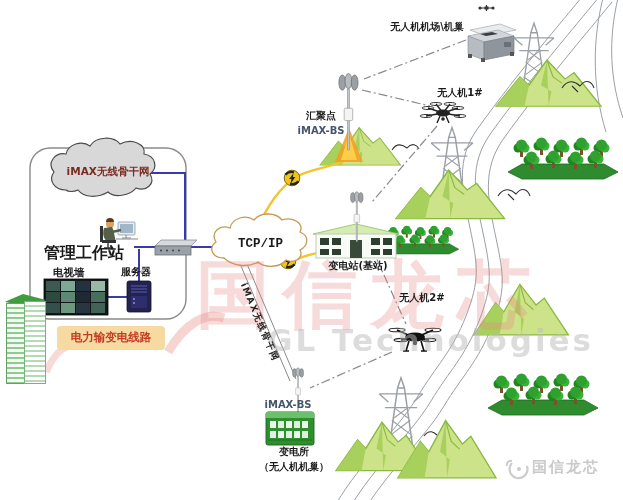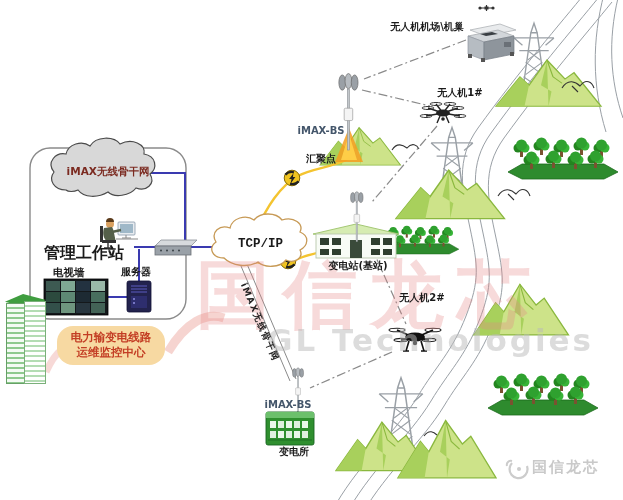--- a/index.html
+++ b/index.html
@@ -3,21 +3,21 @@
 <meta charset="utf-8">
 <style>
   html,body{margin:0;padding:0;background:#fff;}
   #stage{position:relative;width:623px;height:500px;background:#fff;overflow:hidden;
          font-family:"DejaVu Sans","Liberation Sans",sans-serif;}
   #scene{position:absolute;left:0;top:0;}
   .lbl{position:absolute;font-size:10px;font-weight:600;color:#1a1a1a;
        text-align:center;line-height:1.25;white-space:nowrap;}
   .lbl-gray{color:#44566b;font-size:10px;}
   .caption-badge{position:absolute;left:57px;top:326px;width:108px;padding:4px 0 5px 0;
-       background:#f7d9a2;border-radius:16px;text-align:center;
+       background:#f7d9a2;border-radius:4px;text-align:center;
        color:#c33d24;font-size:11.5px;font-weight:700;line-height:15px;}
   .wm-cn{position:absolute;left:196px;top:246px;font-size:74px;font-weight:700;
        letter-spacing:13px;color:rgba(228,134,134,0.30);white-space:nowrap;pointer-events:none;}
   .wm-en{position:absolute;left:220px;top:322px;font-size:31px;font-weight:700;
        letter-spacing:3px;color:rgba(185,185,185,0.50);white-space:nowrap;pointer-events:none;margin-left:47px;}
   .backbone-lbl{position:absolute;left:249px;top:281px;font-size:9px;font-weight:600;
        color:#222;letter-spacing:1.5px;transform:rotate(67deg);transform-origin:0 0;white-space:nowrap;}
   .footer-logo{position:absolute;left:532px;top:458px;font-size:15px;font-weight:600;
        letter-spacing:2px;color:#c9c9c9;}
   
@@ -308,30 +308,30 @@
   <div class="hirise-right"></div>
 </div>
 
 <div class="lbl" style="left:66px;top:165px;width:84px;font-size:10.5px;color:#7b2a20;white-space:normal;">iMAX无线骨干网</div>
 <div class="lbl" style="left:44px;top:243px;font-size:16px;">管理工作站</div>
 <div class="lbl" style="left:53px;top:266px;font-size:10.5px;">电视墙</div>
 <div class="lbl" style="left:121px;top:266px;font-size:10px;">服务器</div>
 
 <div class="caption-badge">
   <div>电力输变电线路</div>
-  <div>运维监控中心</div>
 </div>
 
 <div class="lbl" style="left:229px;top:237px;width:54px;font-size:12.5px;font-family:'Liberation Mono','DejaVu Sans Mono',monospace;text-align:right;">TCP/IP</div>
 <div class="backbone-lbl">iMAX无线骨干网</div>
 
 <div class="lbl" style="left:383px;top:21px;width:88px;">无人机机场\机巢</div>
 <div class="lbl" style="left:429px;top:87px;width:62px;">无人机1#</div>
-<div class="lbl" style="left:299px;top:110px;width:44px;margin-top:43px;">汇聚点</div>
+<div class="lbl" style="left:299px;top:110px;width:44px;">汇聚点</div>
 <div class="lbl lbl-gray" style="left:297px;top:125px;width:48px;">iMAX-BS</div>
 <div class="lbl" style="left:312px;top:260px;width:92px;">变电站(基站)</div>
 <div class="lbl" style="left:392px;top:292px;width:60px;">无人机2#</div>
 <div class="lbl lbl-gray" style="left:262px;top:399px;width:52px;">iMAX-BS</div>
 <div class="lbl" style="left:254px;top:446px;width:80px;">变电所</div>
+<div class="lbl" style="left:236px;top:461px;width:116px;">（无人机机巢）</div>
 
 <div class="footer-logo">国信龙芯</div>
 
 </div>
 
 </body></html>

